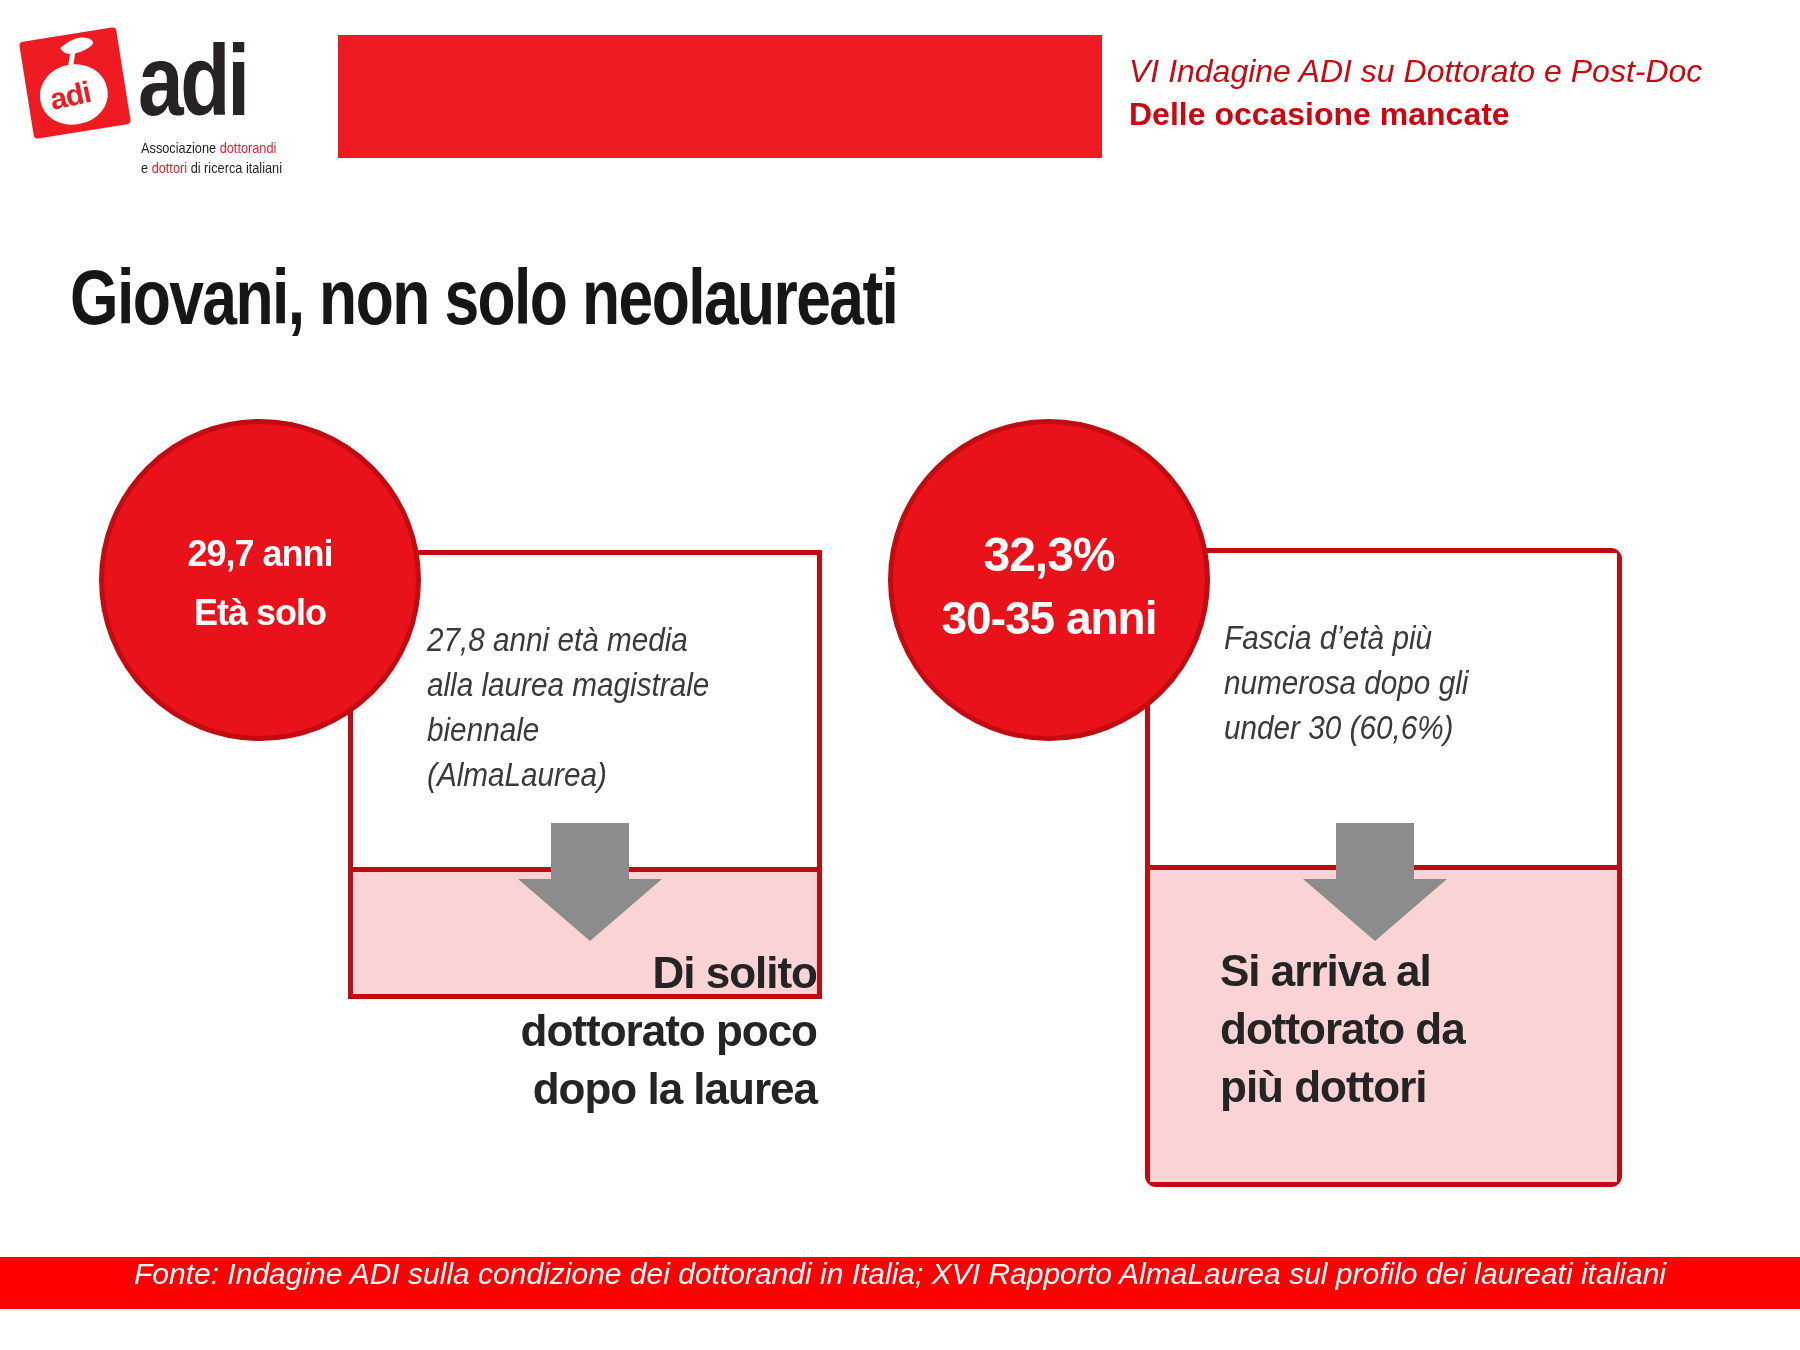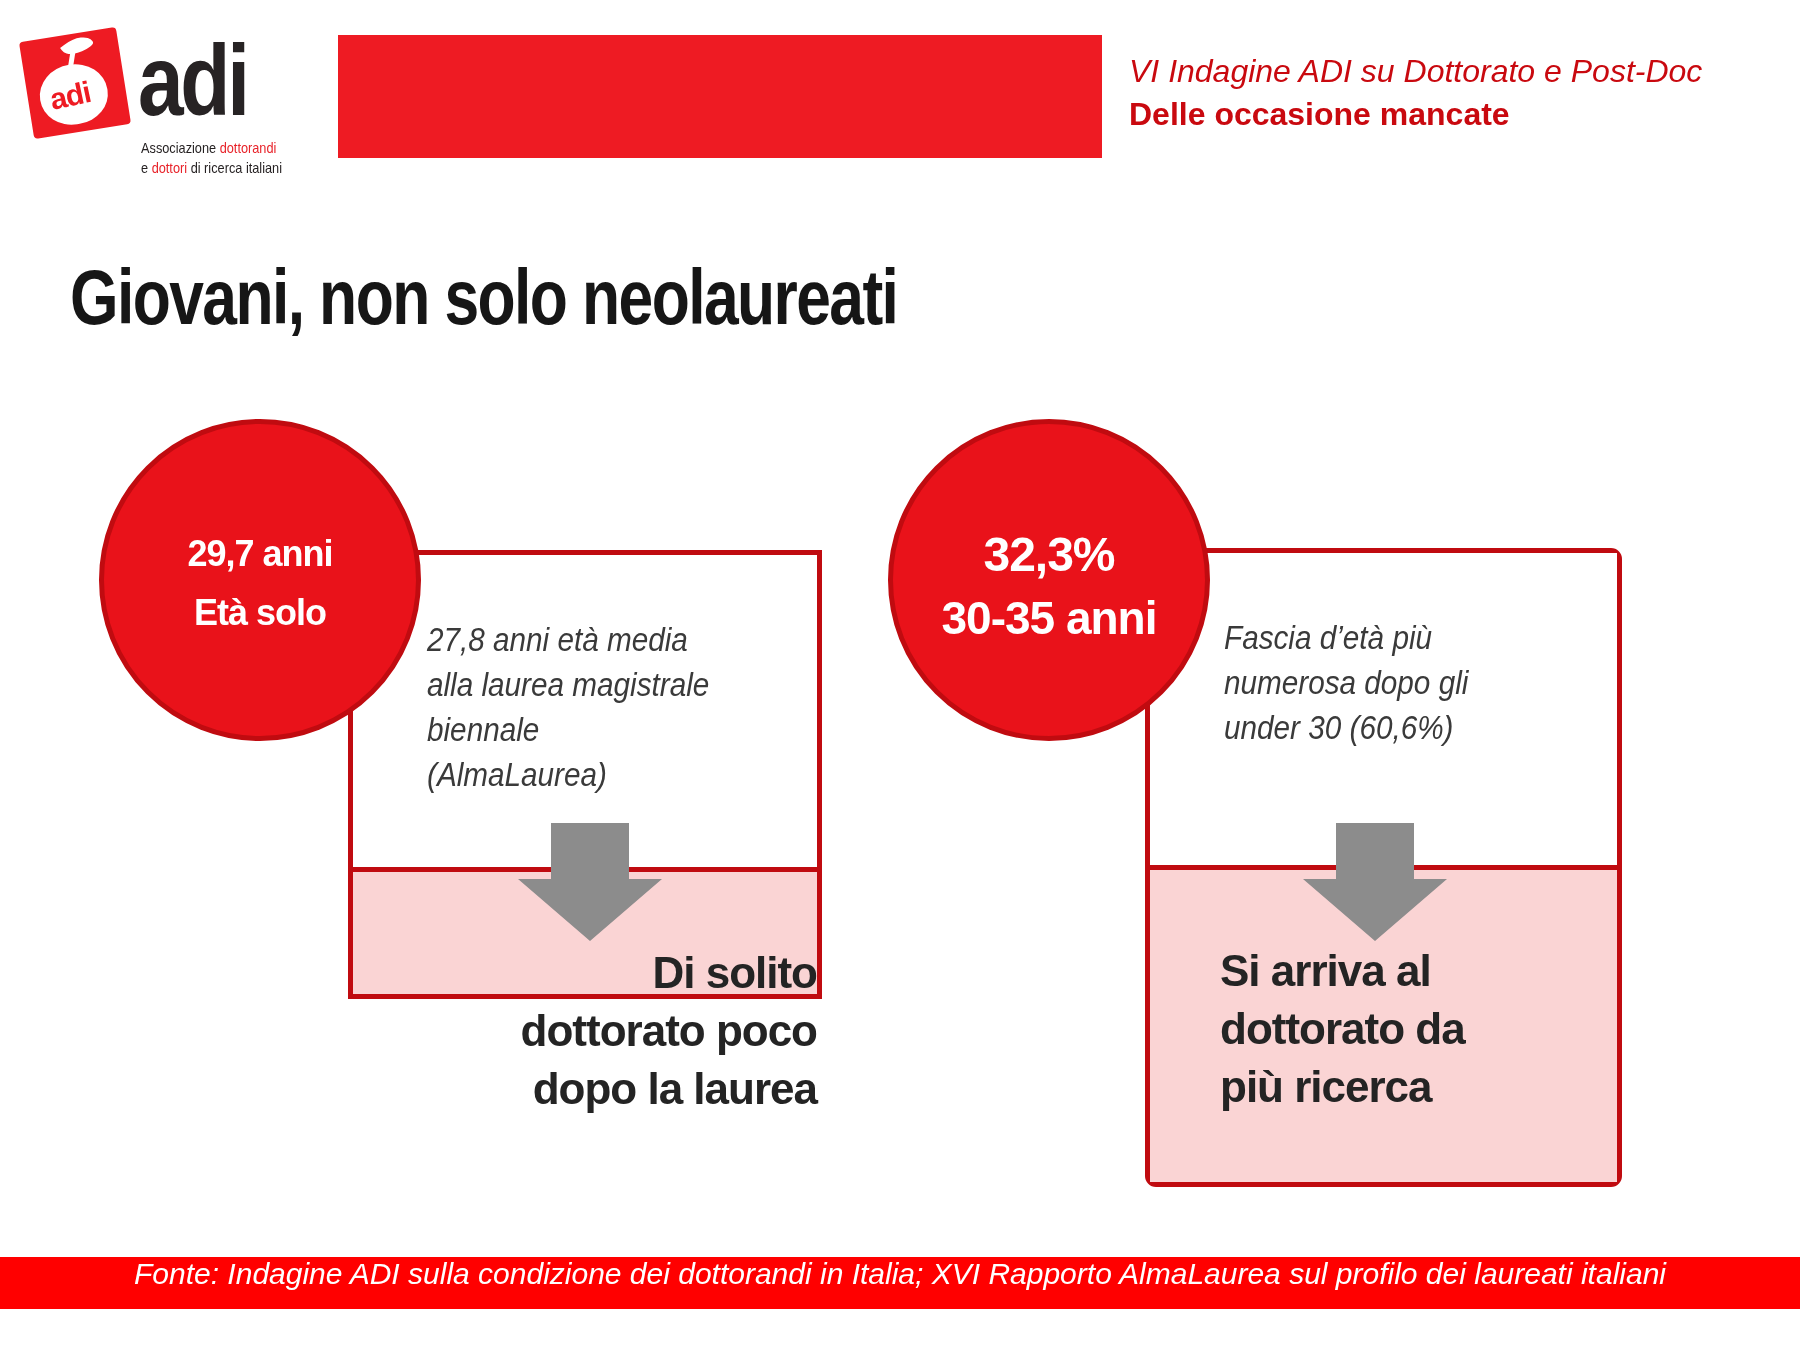--- a/index.html
+++ b/index.html
@@ -139,21 +139,21 @@
       <div class="note">
         <div>Fascia d’età più</div>
         <div>numerosa dopo gli</div>
         <div>under 30 (60,6%)</div>
       </div>
     </div>
     <div class="box-bottom">
       <div class="conclusion">
         <div>Si arriva al</div>
         <div>dottorato da</div>
-        <div>più ricerca</div>
+        <div>più dottori</div>
       </div>
     </div>
   </div>
   <div class="stat-circle circle-2">
     <div class="l1">32,3%</div>
     <div class="l2">30-35 anni</div>
   </div>
   <svg class="arrow arrow-2" viewBox="0 0 144 118">
     <polygon points="33,0 111,0 111,56 144,56 72,118 0,56 33,56" fill="#8C8C8C"></polygon>
   </svg>

